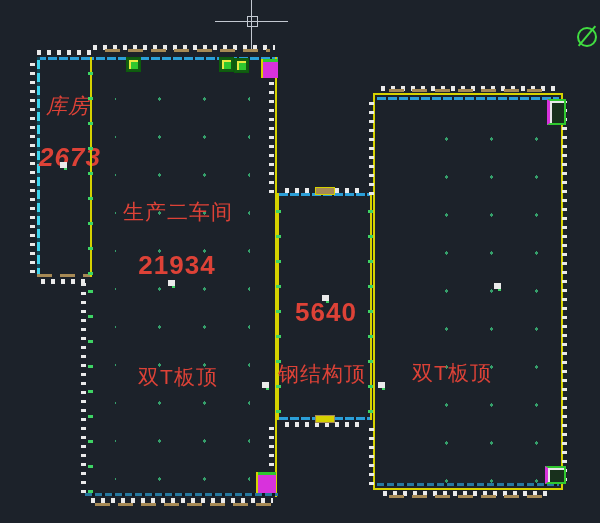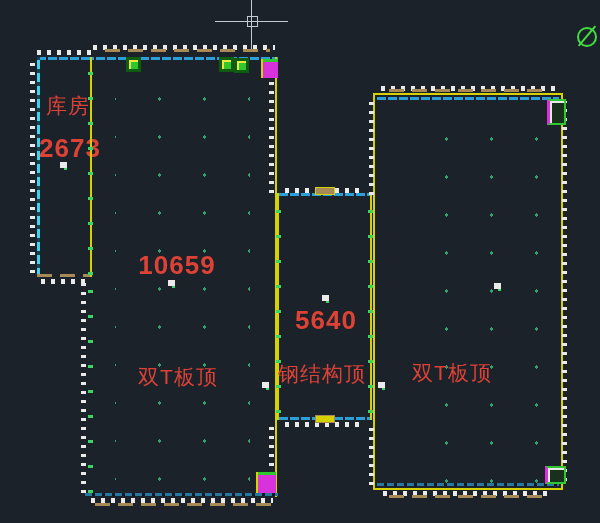--- a/index.html
+++ b/index.html
@@ -33,29 +33,29 @@
   .xh-box{width:9px;height:9px;border:1px solid #c3c9d1;background:transparent;}
   
   .badge-circle{width:16px;height:16px;border:2px solid #41dd41;border-radius:50%;}
   .badge-slash{width:2px;height:26px;background:#41dd41;transform:rotate(40deg);}
 </style>
 </head>
 <body>
 
 <div id="canvas">
 
-  <div class="abs" style="left:37px;top:57px;width:67px;height:220px;">
+  <div class="abs" style="left:37px;top:57px;width:67px;height:220px;font-style:italic;">
     <div class="abs cyan-h" style="left:0;top:0;width:54px;"></div>
     <div class="abs dashcyan-v" style="left:0;top:0;height:220px;"></div>
     <div class="abs wticks-v" style="left:-7px;top:4px;height:212px;"></div>
     <div class="abs tan-h" style="left:0;top:217px;width:54px;"></div>
     <div class="abs wticks-h" style="left:4px;top:222px;width:44px;"></div>
     <div class="abs wticks-h" style="left:0;top:-7px;width:54px;"></div>
     <div class="abs lbl cn" style="left:31px;top:48px;">库房</div>
-    <div class="abs lbl num" style="left:33px;top:91px;">2673</div>
+    <div class="abs lbl num" style="left:33px;top:100px;">2673</div>
     <div class="abs mark" style="left:23px;top:105px;"></div>
   </div>
 
   <div class="abs" style="left:85px;top:57px;width:193px;height:440px;">
 
     <div class="abs cyan-h" style="left:0;top:0;width:193px;"></div>
     <div class="abs wticks-h" style="left:8px;top:-12px;width:182px;"></div>
     <div class="abs tan-h" style="left:20px;top:-8px;width:165px;"></div>
 
     <div class="abs yline-v" style="left:5px;top:0;height:220px;"></div>
@@ -74,37 +74,38 @@
 
     <div class="abs dots" style="left:30px;top:11px;width:135px;height:420px;background-position:22px 12px;"></div>
 
     <div class="abs gglyph" style="left:41px;top:0;"></div>
     <div class="abs gglyph" style="left:134px;top:0;"></div>
     <div class="abs gglyph" style="left:149px;top:1px;"></div>
 
     <div class="abs mgblock" style="left:176px;top:2px;width:15px;height:19px;"></div>
     <div class="abs mgblock" style="left:171px;top:415px;width:18px;height:21px;"></div>
 
-    <div class="abs lbl num" style="left:92px;top:208px;">10659</div>
+    <div class="abs lbl cn" style="left:93px;top:154px;">生产二车间</div>
+    <div class="abs lbl num" style="left:92px;top:208px;">21934</div>
     <div class="abs lbl cn" style="left:93px;top:319px;">双T板顶</div>
     <div class="abs mark" style="left:83px;top:223px;"></div>
   </div>
 
   <div class="abs" style="left:277px;top:193px;width:95px;height:227px;">
     <div class="abs yline-v" style="left:0;top:0;height:227px;"></div>
     <div class="abs yline-v" style="left:93px;top:0;height:227px;"></div>
     <div class="abs gticks-v" style="left:-1px;top:8px;height:212px;"></div>
     <div class="abs gticks-v" style="left:91px;top:8px;height:212px;"></div>
     <div class="abs cyan-h" style="left:2px;top:0;width:91px;"></div>
     <div class="abs cyan-h" style="left:2px;top:224px;width:91px;"></div>
     <div class="abs wticks-h" style="left:8px;top:-5px;width:80px;"></div>
     <div class="abs wticks-h" style="left:8px;top:229px;width:80px;"></div>
     <div class="abs" style="left:38px;top:-6px;width:18px;height:6px;background:#a78a55;border:1px solid #d6d200;"></div>
     <div class="abs" style="left:38px;top:222px;width:18px;height:6px;background:#d6d200;border:1px solid #a78a55;"></div>
-    <div class="abs lbl num" style="left:49px;top:127px;">5640</div>
+    <div class="abs lbl num" style="left:49px;top:119px;">5640</div>
     <div class="abs lbl cn" style="left:45px;top:180px;">钢结构顶</div>
     <div class="abs mark" style="left:45px;top:102px;"></div>
     <div class="abs mark" style="left:-15px;top:189px;"></div>
     <div class="abs mark" style="left:101px;top:189px;"></div>
   </div>
 
   <div class="abs" style="left:373px;top:93px;width:190px;height:397px;border:2px solid #d6d200;box-sizing:border-box;">
     <div class="abs wticks-h" style="left:6px;top:-9px;width:174px;"></div>
     <div class="abs tan-h" style="left:14px;top:-6px;width:160px;"></div>
     <div class="abs cyan-h" style="left:2px;top:2px;width:182px;"></div>

